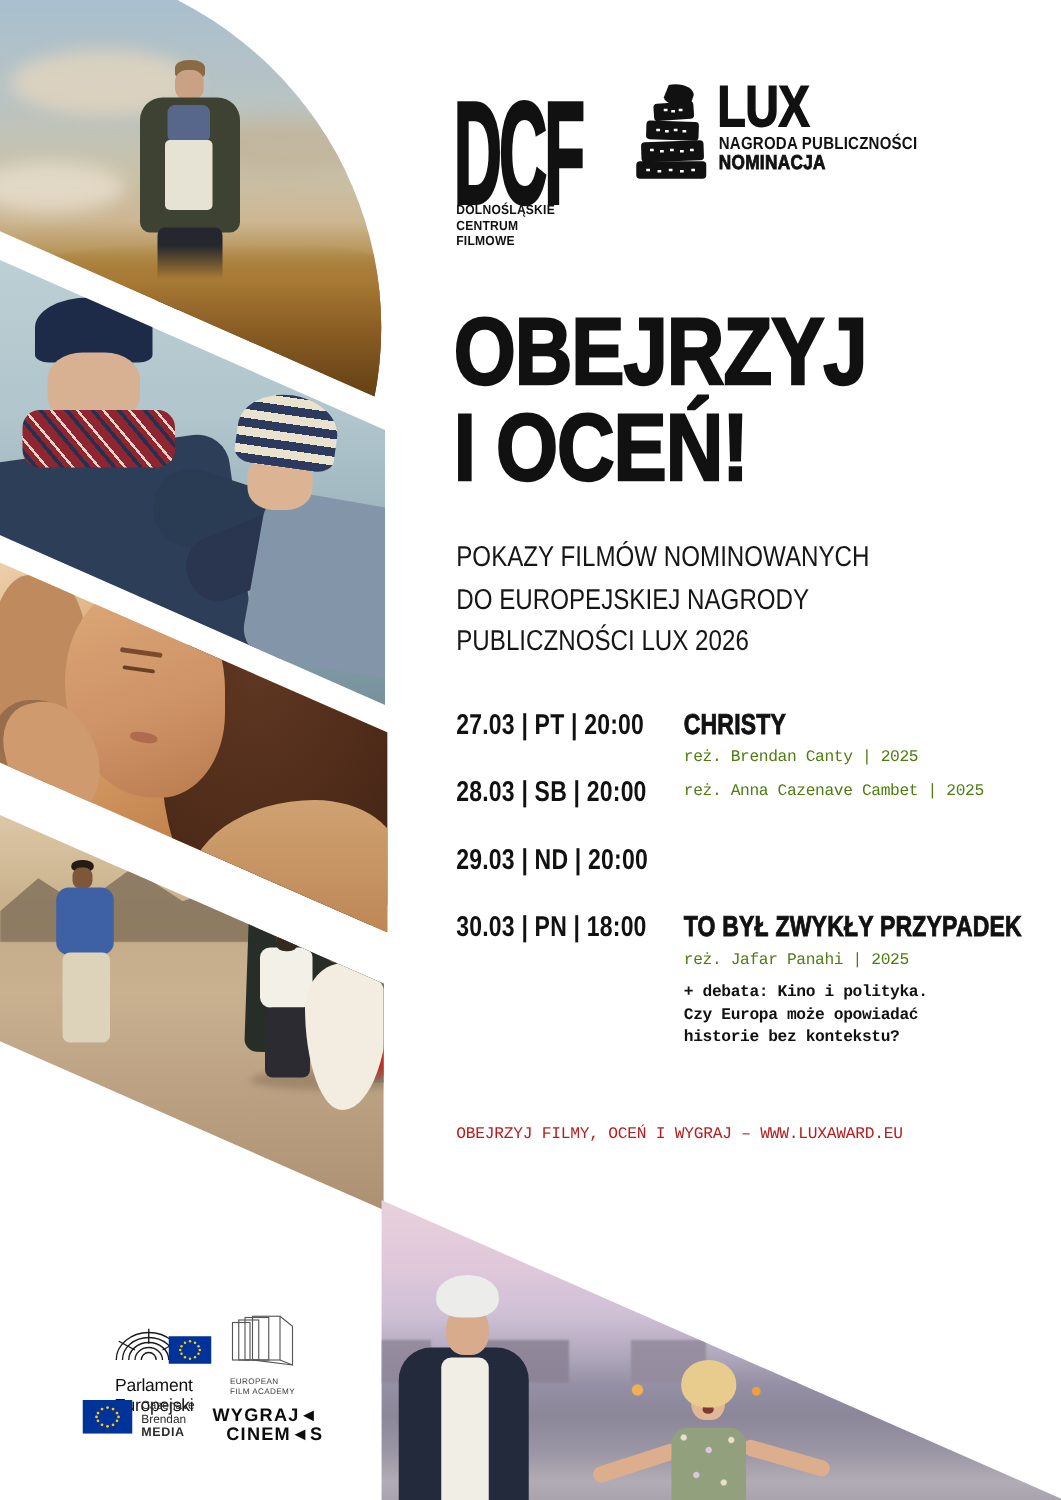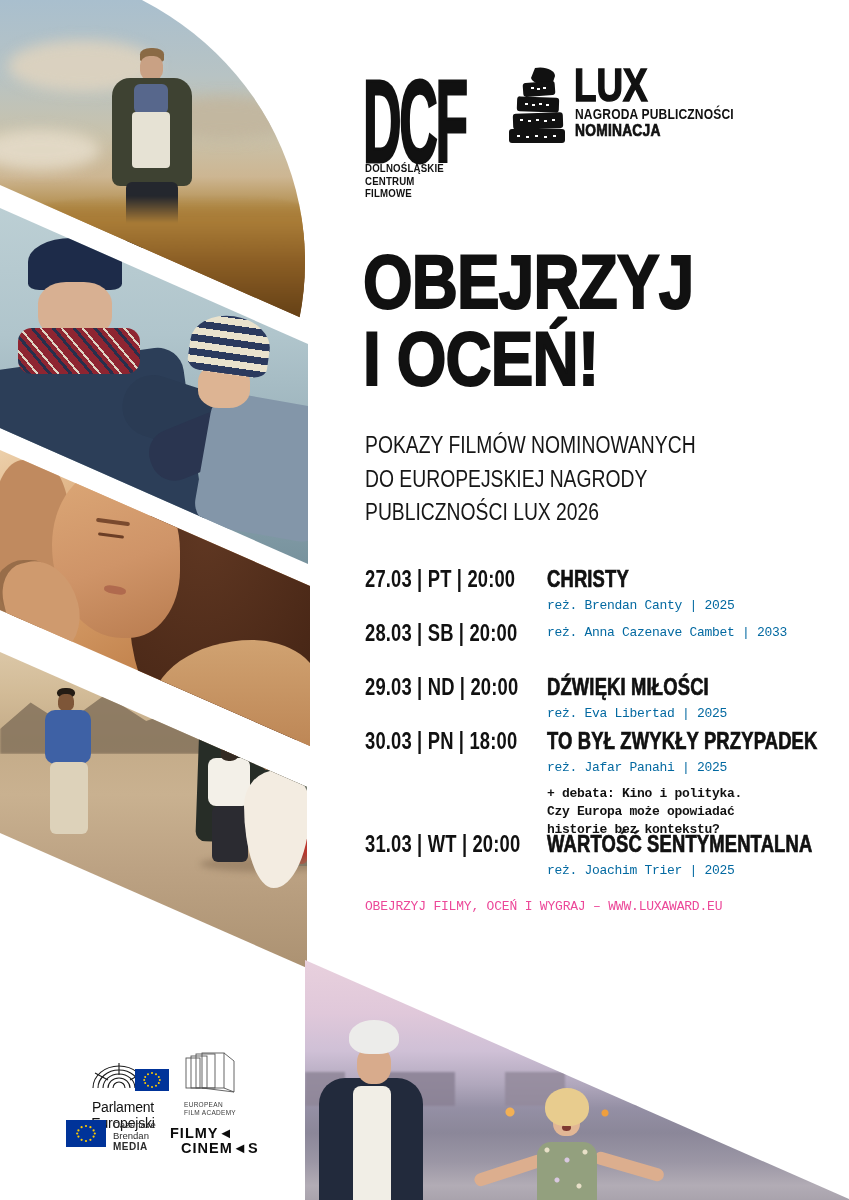--- a/index.html
+++ b/index.html
@@ -129,23 +129,23 @@
     -webkit-text-stroke:.7px #111;letter-spacing:.3px;}
   .title{left:363px;top:243px;font-size:76px;font-weight:700;line-height:77px;letter-spacing:-1px;
     -webkit-text-stroke:2px #111;}
   .title .cnd{transform:scaleX(.84);}
   .subtitle{left:365px;top:429px;font-size:23px;font-weight:400;line-height:33.5px;color:#161616;}
   .subtitle .cnd{transform:scaleX(.84);}
   .row{position:absolute;left:365px;width:480px;}
   .when{font-size:23px;font-weight:700;transform:scaleX(.8);letter-spacing:.2px;}
   .filmcol{position:absolute;left:182px;top:0;}
   .film{font-size:23px;font-weight:700;transform:scaleX(.8);-webkit-text-stroke:.7px #111;letter-spacing:.2px;}
-  .dir{font-size:13px;margin-top:5px;color:#0369a1;letter-spacing:-.3px;}
+  .dir{font-size:13px;margin-top:5px;color:#4d7c0f;letter-spacing:-.3px;}
   .note{font-size:13px;font-weight:700;line-height:18px;margin-top:10px;letter-spacing:-.3px;}
-  .tagline{left:365px;top:899px;font-size:13px;letter-spacing:-.2px;color:#ec4899;}
+  .tagline{left:365px;top:899px;font-size:13px;letter-spacing:-.2px;color:#b91c1c;}
   .tickets{left:545px;top:946px;font-size:23px;font-weight:700;line-height:27.5px;-webkit-text-stroke:.8px #111;}
   .tickets .cnd{transform:scaleX(.8);}
 
   
   .ep{left:62px;top:1055px;width:122px;text-align:center;}
   .ep-label{font-size:14px;font-weight:400;margin-top:2px;letter-spacing:-.2px;}
   .efa{left:184px;top:1052px;width:70px;}
   .efa-label{font-size:6.5px;color:#3a3a3a;line-height:7.5px;letter-spacing:.3px;margin-top:1px;}
   .ke{left:66px;top:1120px;display:flex;gap:7px;align-items:flex-start;}
   .ke-text{font-size:9.5px;color:#2c2c2c;line-height:10.5px;}
@@ -290,47 +290,36 @@
   <div class="row" style="top:566px">
     <span class="when cnd">27.03 | PT | 20:00</span>
     <div class="filmcol">
       <div><span class="film cnd">CHRISTY</span></div>
       <div class="dir mono">reż. Brendan Canty | 2025</div>
     </div>
   </div>
   <div class="row" style="top:620px">
     <span class="when cnd">28.03 | SB | 20:00</span>
     <div class="filmcol">
-      <div class="dir mono">reż. Anna Cazenave Cambet | 2033</div>
+      <div class="dir mono">reż. Anna Cazenave Cambet | 2025</div>
     </div>
   </div>
   <div class="row" style="top:674px">
     <span class="when cnd">29.03 | ND | 20:00</span>
-    <div class="filmcol">
-      <div><span class="film cnd">DŹWIĘKI MIŁOŚCI</span></div>
-      <div class="dir mono">reż. Eva Libertad | 2025</div>
-    </div>
   </div>
   <div class="row" style="top:728px">
     <span class="when cnd">30.03 | PN | 18:00</span>
     <div class="filmcol">
       <div><span class="film cnd">TO BYŁ ZWYKŁY PRZYPADEK</span></div>
       <div class="dir mono">reż. Jafar Panahi | 2025</div>
       <div class="note mono">
         <div>+ debata: Kino i polityka.</div>
         <div>Czy Europa może opowiadać</div>
         <div>historie bez kontekstu?</div>
       </div>
-    </div>
-  </div>
-  <div class="row" style="top:831px">
-    <span class="when cnd">31.03 | WT | 20:00</span>
-    <div class="filmcol">
-      <div><span class="film cnd">WARTOŚĆ SENTYMENTALNA</span></div>
-      <div class="dir mono">reż. Joachim Trier | 2025</div>
     </div>
   </div>
 
   <div class="abs tagline mono">OBEJRZYJ FILMY, OCEŃ I WYGRAJ – WWW.LUXAWARD.EU</div>
 
 
   <div class="abs ep">
     <svg width="116" height="38" viewBox="0 0 116 38">
       <g stroke="#1a1a1a" fill="none" stroke-width="1.1">
         <path d="M28 33 A26 22 0 0 1 80 33"></path>
@@ -397,17 +386,17 @@
       </g>
     </svg>
     <div class="ke-text">
       <div>Cazenave</div>
       <div>Brendan</div>
       <div class="ke-media">MEDIA</div>
     </div>
   </div>
 
   <div class="abs ec">
-    <div>FILMY◄</div>
+    <div>WYGRAJ◄</div>
     <div class="ec-l2">CINEM◄S</div>
   </div>
 
 </div>
 
 </body></html>

